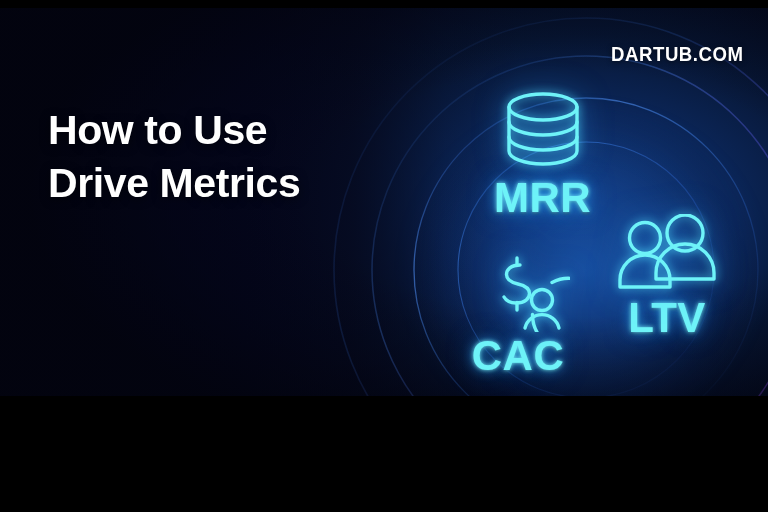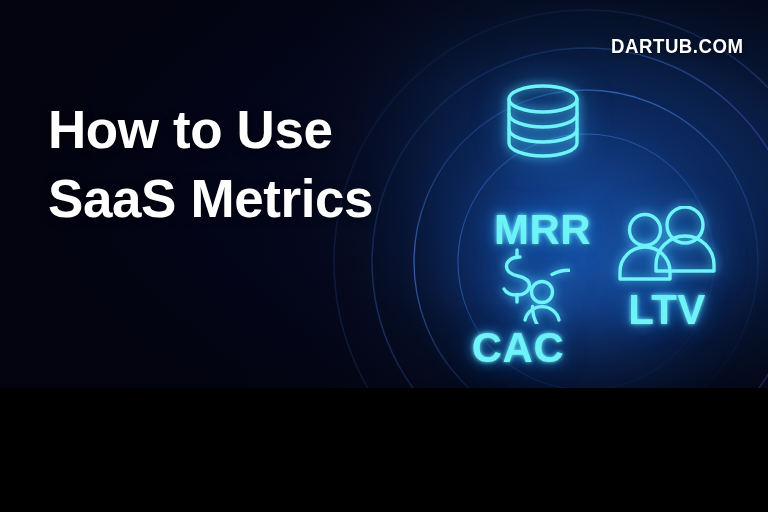--- a/index.html
+++ b/index.html
@@ -7,20 +7,21 @@
     padding: 0;
     background: #000;
   }
   #canvas {
     position: relative;
     width: 768px;
     height: 388px;
     overflow: hidden;
     background: #15803d;
     font-family: "Liberation Sans", sans-serif;
+    margin-top: 8px;
   }
 
   
   .bg-base {
     position: absolute;
     inset: 0;
     background:
       radial-gradient(ellipse 62% 78% at 76% 50%, #10356e 0%, #0b2556 32%, #071634 55%, #050d24 75%, #04081a 100%),
       linear-gradient(100deg, #05061a 0%, #060a22 30%, #071431 55%, #050a1e 100%);
   }
@@ -53,21 +54,21 @@
     pointer-events: none;
   }
 
   
   .headline {
     position: absolute;
     left: 48px;
     top: 96px;
     width: 400px;
     color: #ffffff;
-    font-size: 53px;
+    font-size: 41px;
     font-weight: 700;
     line-height: 1.30;
     letter-spacing: -0.4px;
     text-shadow: 0 2px 10px rgba(0,0,0,0.55);
   }
   .headline .ln { display: block; white-space: nowrap; }
 
   
   .brand {
     position: absolute;
@@ -100,21 +101,21 @@
     font-weight: 700;
     letter-spacing: 0.5px;
     color: #6ef3f8;
     text-shadow:
       0 0 4px rgba(120,245,255,0.95),
       0 0 12px rgba(50,180,255,0.8),
       0 0 26px rgba(25,120,235,0.6),
       0 2px 3px rgba(4,10,30,0.8);
   }
 
-  #metric-mrr { left: 494px; top: 82px; gap: 40px; }
+  #metric-mrr { left: 494px; top: 82px; }
   #metric-mrr .label { font-size: 42px; }
   #metric-cac { left: 466px; top: 228px; }
   #metric-cac .label { font-size: 42px; margin-top: 0px; }
   #metric-ltv { left: 612px; top: 206px; }
   #metric-ltv .label { font-size: 42px; margin-top: -2px; }
 </style>
 </head>
 <body>
 
 <div id="canvas">
@@ -162,21 +163,21 @@
     <circle cx="586" cy="262" r="214" fill="none" stroke="url(#ringC)" stroke-width="1.5"></circle>
     <circle cx="586" cy="262" r="252" fill="none" stroke="url(#ringD)" stroke-width="1.6"></circle>
   </svg>
 
   <div class="bg-vignette"></div>
 
   <div class="brand">DARTUB.COM</div>
 
   <div class="headline">
     <span class="ln">How to Use</span>
-    <span class="ln">SaaS Metrics</span>
+    <span class="ln">Drive Metrics</span>
   </div>
 
   <div class="metric" id="metric-mrr">
     <span class="icon-wrap">
       <svg width="96" height="80" viewBox="0 0 96 80">
         <g fill="none" stroke="#6ef3f8" stroke-width="3.4" stroke-linecap="round">
           <ellipse cx="48" cy="17" rx="34" ry="13"></ellipse>
           <path d="M14 17 v44 a34 13 0 0 0 68 0 v-44"></path>
           <path d="M14 32 a34 13 0 0 0 68 0"></path>
           <path d="M14 47 a34 13 0 0 0 68 0"></path>

